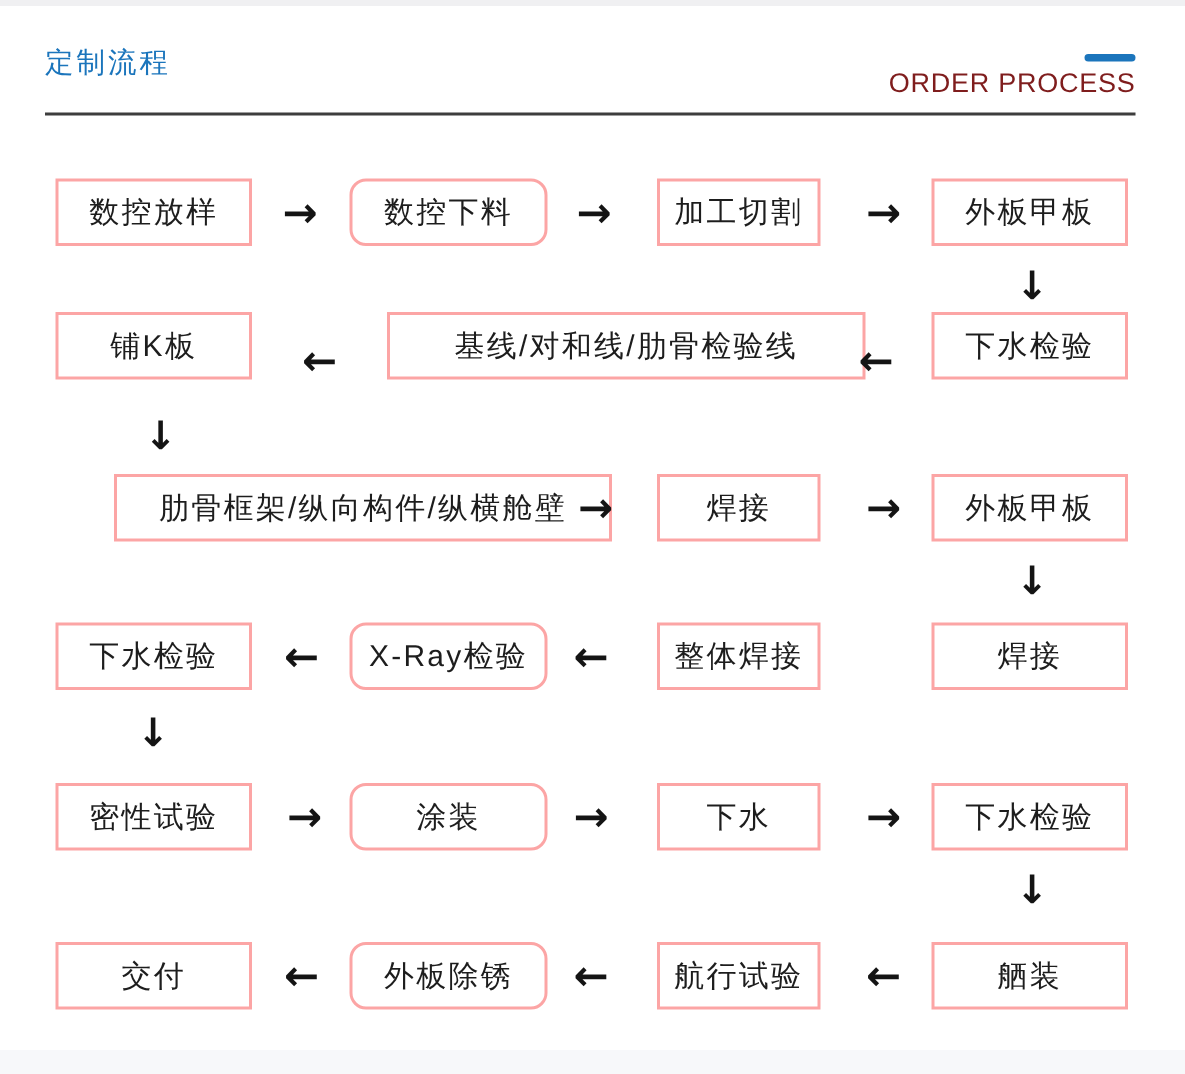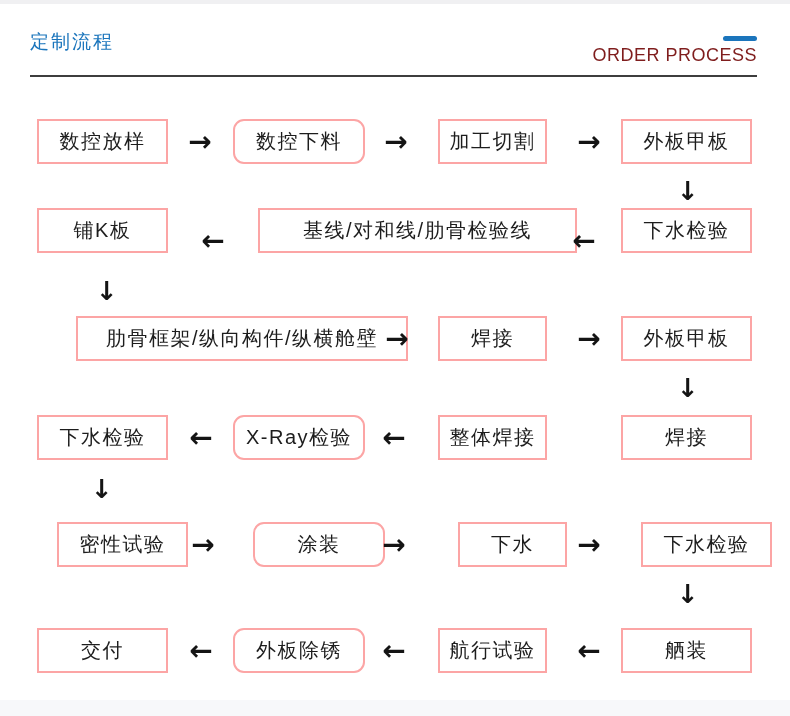--- a/index.html
+++ b/index.html
@@ -43,21 +43,21 @@
     font-family: "DejaVu Sans", sans-serif; line-height: 1;
   }
   .ar.down { height: 30px; font-size: 26px; }
 
   
   .c1 { left: 37px;  width: 131px; }
   .c2 { left: 233px; width: 132px; border-radius: 11px; }
   .c3 { left: 438px; width: 109px; }
   .c4 { left: 621px; width: 131px; }
   .r1 { top: 119px; } .r2 { top: 208px; } .r3 { top: 316px; }
-  .r4 { top: 415px; } .r5 { top: 522px; margin-left: 20px; } .r6 { top: 628px; }
+  .r4 { top: 415px; } .r5 { top: 522px; } .r6 { top: 628px; }
   .w2 { left: 258px; width: 319px; }
   .w3 { left: 36px;  width: 332px; margin-left: 40px; }
 </style>
 </head>
 <body>
 
 <div class="page">
 
   <div class="top-strip"></div>
 

